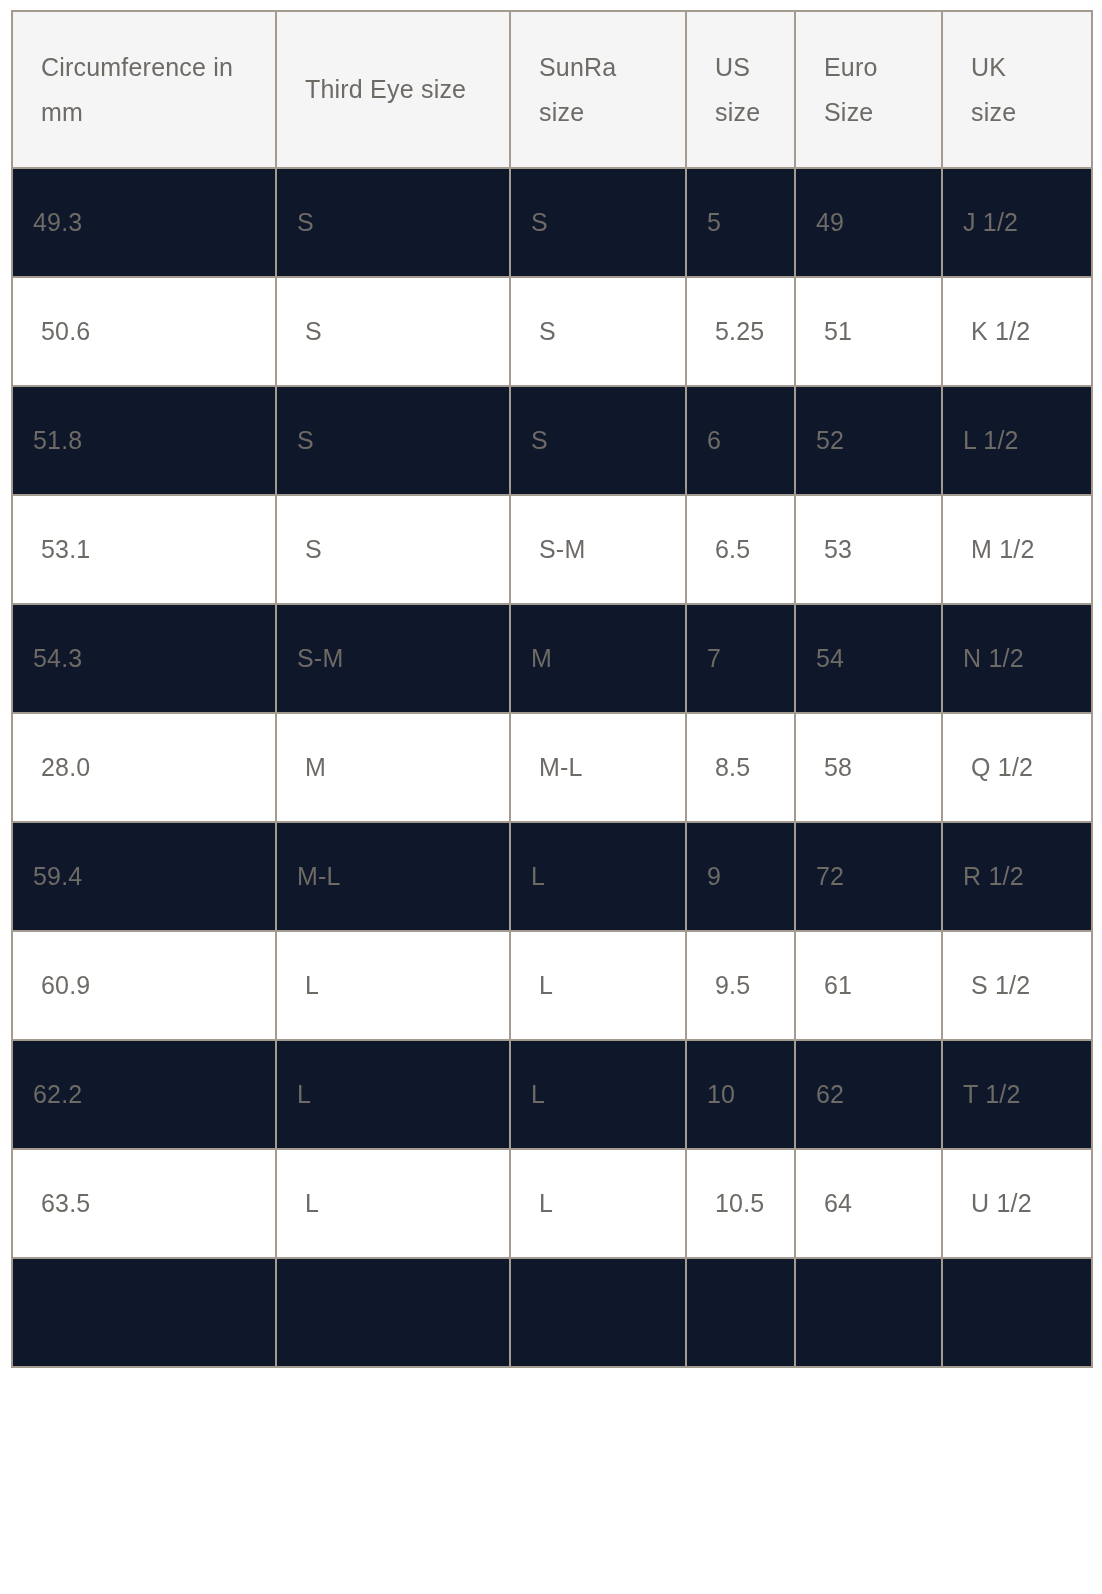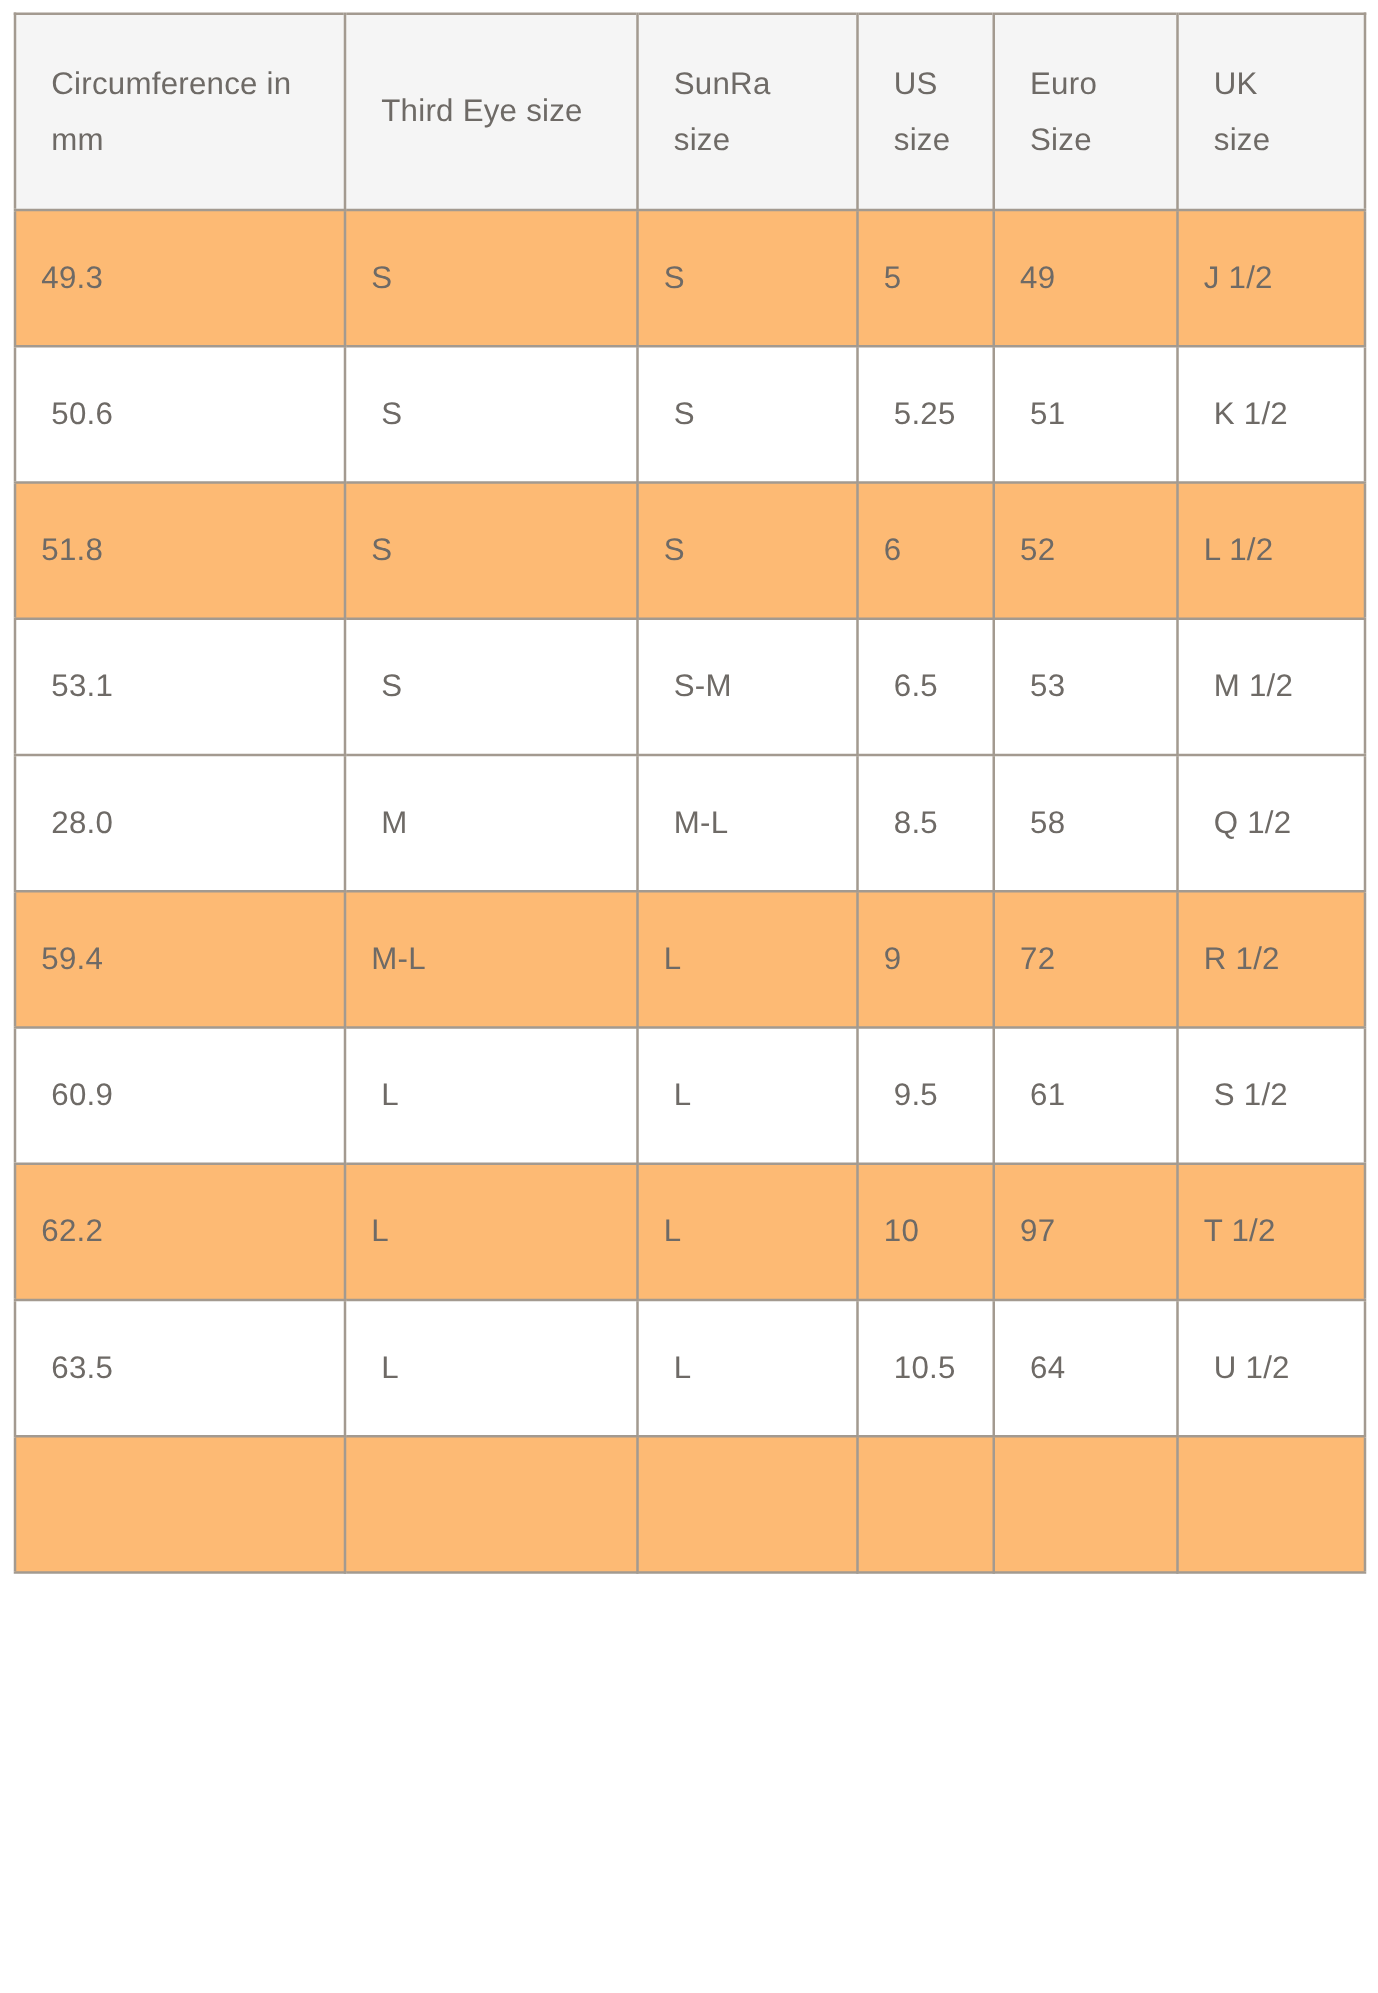--- a/index.html
+++ b/index.html
@@ -54,21 +54,21 @@
   table.size-table thead th {
     background: #f5f5f5;
     height: 155px;
     font-size: 25px;
   }
   table.size-table tbody td {
     height: 107px;
     background: #ffffff;
   }
   table.size-table tbody tr.alt td {
-    background: #fdba74;
+    background: #0f172a;
     padding-left: 20px;
   }
   .hdr-line {
     display: block;
   }
 </style>
 </head>
 <body>
 
 <div id="size-table-wrap">
@@ -134,20 +134,28 @@
           <td>L  1/2</td>
         </tr>
         <tr>
           <td>53.1</td>
           <td>S</td>
           <td>S-M</td>
           <td>6.5</td>
           <td>53</td>
           <td>M  1/2</td>
         </tr>
+        <tr class="alt">
+          <td>54.3</td>
+          <td>S-M</td>
+          <td>M</td>
+          <td>7</td>
+          <td>54</td>
+          <td>N  1/2</td>
+        </tr>
         <tr>
           <td>28.0</td>
           <td>M</td>
           <td>M-L</td>
           <td>8.5</td>
           <td>58</td>
           <td>Q  1/2</td>
         </tr>
         <tr class="alt">
           <td>59.4</td>
@@ -163,21 +171,21 @@
           <td>L</td>
           <td>9.5</td>
           <td>61</td>
           <td>S  1/2</td>
         </tr>
         <tr class="alt">
           <td>62.2</td>
           <td>L</td>
           <td>L</td>
           <td>10</td>
-          <td>97</td>
+          <td>62</td>
           <td>T  1/2</td>
         </tr>
         <tr>
           <td>63.5</td>
           <td>L</td>
           <td>L</td>
           <td>10.5</td>
           <td>64</td>
           <td>U 1/2</td>
         </tr>

